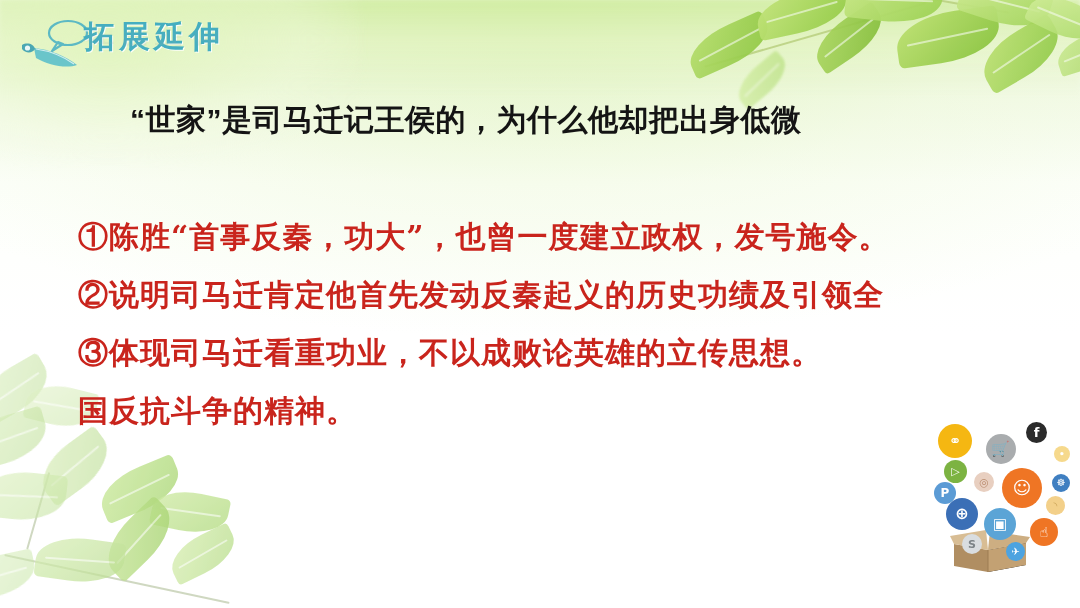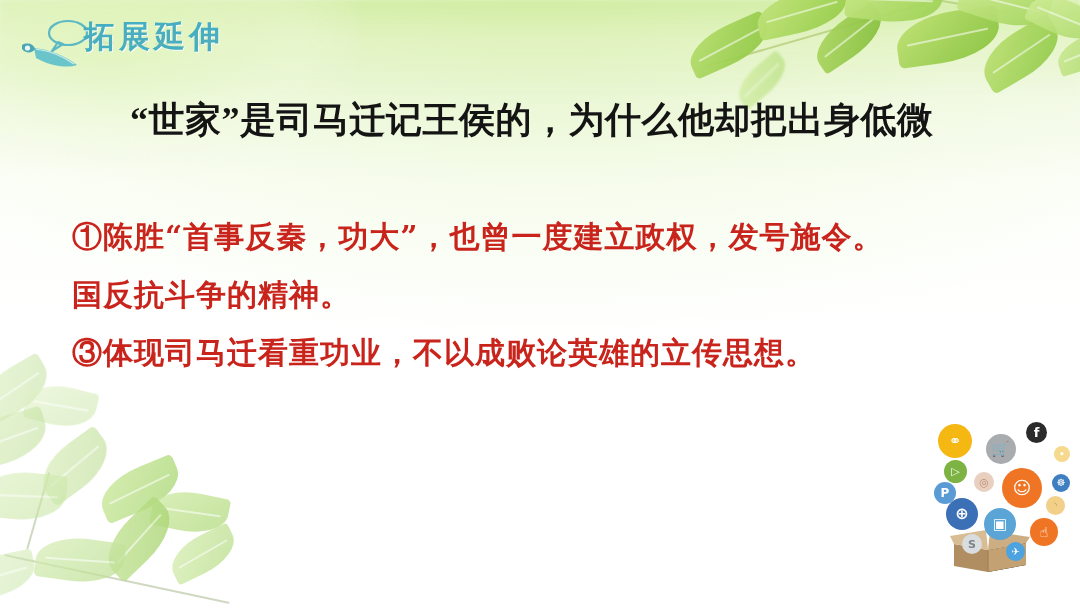--- a/index.html
+++ b/index.html
@@ -118,32 +118,32 @@
   }
 
   
   .question-block {
     position: absolute;
     left: 68px; top: 96px;
     width: 930px;
   }
   .q-line {
     color: #141414;
-    font-family: Liberation Serif, serif;
-    font-weight: 700;
-    font-size: 36px;
+    font-family: Liberation Sans, sans-serif;
+    font-weight: 700;
+    font-size: 30px;
     line-height: 48px;
     letter-spacing: 0.5px;
     white-space: nowrap;
   }
   .q-line.indent { text-indent: 62px; }
 
   .answers {
     position: absolute;
-    left: 72px; top: 208px;
+    left: 78px; top: 208px;
     width: 960px;
   }
   .a-line {
     color: #c9241c;
     font-family: "DejaVu Serif", "Liberation Serif", serif;
     font-weight: 700;
     font-size: 30px;
     line-height: 58px;
     letter-spacing: 1px;
     white-space: nowrap;
@@ -247,22 +247,23 @@
       <div class="title-main">拓展延伸</div>
     </div>
   </div>
 
   <div class="question-block">
     <div class="q-line indent">“世家”是司马迁记王侯的，为什么他却把出身低微</div>
   </div>
 
   <div class="answers">
     <div class="a-line">①陈胜“首事反秦，功大”，也曾一度建立政权，发号施令。</div>
+    <div class="a-line">②说明司马迁肯定他首先发动反秦起义的历史功绩及引领全</div>
+    <div class="a-line">③体现司马迁看重功业，不以成败论英雄的立传思想。</div>
     <div class="a-line">国反抗斗争的精神。</div>
-    <div class="a-line">③体现司马迁看重功业，不以成败论英雄的立传思想。</div>
   </div>
 
   <div class="social-cluster">
 
     <div class="parcel">
       <svg width="86" height="44" viewBox="0 0 86 44" aria-hidden="true">
         <path d="M6 16 L40 22 L40 44 L6 38 Z" fill="#b08e62"></path>
         <path d="M40 22 L78 15 L78 37 L40 44 Z" fill="#c8a madeup"></path>
         <path d="M40 22 L78 15 L78 37 L40 44 Z" fill="#c3a173"></path>
         <path d="M2 8 L38 2 L40 22 L6 16 Z" fill="#d8bd94"></path>

